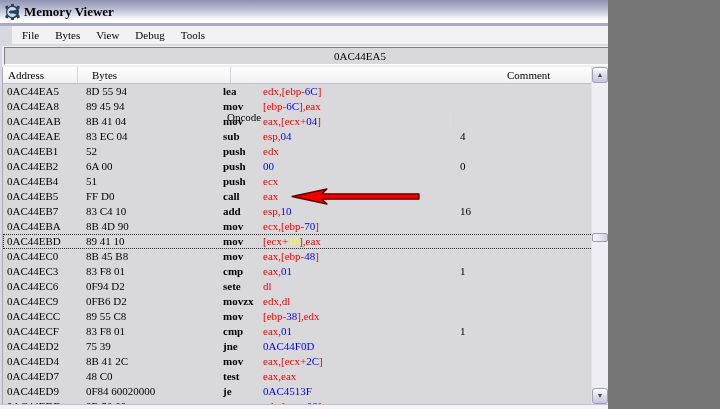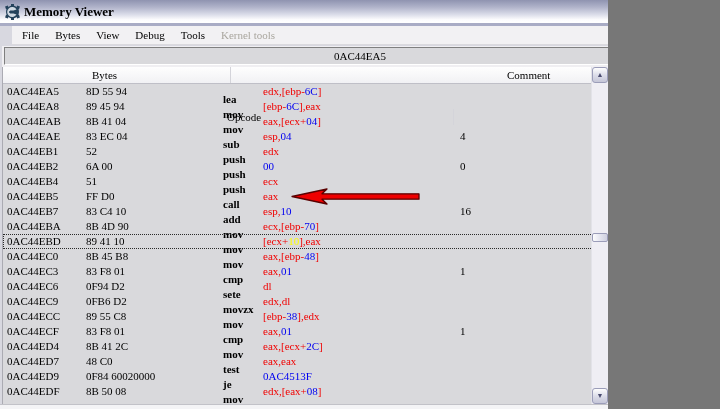--- a/index.html
+++ b/index.html
@@ -61,21 +61,21 @@
   .hcell{
     position:absolute;top:0;height:16px;font-size:11px;color:#000;
     padding:2px 0 0 5px;border-right:1px solid #D4D4DA;box-sizing:border-box;
     overflow:hidden;white-space:nowrap;
   }
   .rows{position:absolute;top:17px;left:0;width:100%;height:320px;overflow:hidden;}
   .drow{position:relative;height:15px;font-size:11px;line-height:15px;white-space:nowrap;color:#000;}
   .drow.selected{outline:1px dotted #2A2A2A;outline-offset:-1px;text-align:right;}
   .c-addr{position:absolute;left:4px;}
   .c-bytes{position:absolute;left:83px;}
-  .c-mn{position:absolute;left:220px;font-weight:bold;margin-top:8px;}
+  .c-mn{position:absolute;left:220px;font-weight:bold;}
   .c-ops{position:absolute;left:260px;}
   .c-comment{position:absolute;left:457px;}
   .seg-r{color:#F00000;}
   .seg-b{color:#0000F0;}
   .seg-y{color:#FFFF00;}
   .call-arrow{position:absolute;left:288px;top:-1px;width:132px;height:17px;}
   
   .scrollbar{
     position:absolute;top:67px;right:0;width:17px;height:337px;
     background:#EFEEF4;border-left:1px solid #E2E2E8;box-sizing:border-box;
@@ -129,29 +129,29 @@
         </div>
     </div>
   </div>
 
   <div class="menubar">
       <span class="menu-item">File</span>
       <span class="menu-item">Bytes</span>
       <span class="menu-item">View</span>
       <span class="menu-item">Debug</span>
       <span class="menu-item">Tools</span>
-      <span class="menu-item disabled">Kernel tools</span>
     </div>
 
   <div class="address-panel">
     <div class="address-field">0AC44EA5</div>
   </div>
 
   <div class="list">
     <div class="hdr">
+        <div class="hcell" style="left: 0px; width: 75px;">Address</div>
         <div class="hcell" style="left: 75px; width: 144px; margin-left: 9px;">Bytes</div>
         <div class="hcell" style="left: 219px; width: 232px; margin-top: 42px;">Opcode</div>
         <div class="hcell" style="left: 451px; width: 215px; margin-left: 48px;">Comment</div>
         <div class="hcell" style="left: 666px; width: 33px;"></div>
       </div>
     <div class="rows">
         <div class="drow">
           <span class="c-addr">0AC44EA5</span>
           <span class="c-bytes">8D 55 94</span>
           <span class="c-mn">lea</span>
@@ -255,20 +255,26 @@
           <span class="c-ops"><span class="seg-r">[ebp-</span><span class="seg-b">38</span><span class="seg-r">],edx</span></span>
         </div>
         <div class="drow">
           <span class="c-addr">0AC44ECF</span>
           <span class="c-bytes">83 F8 01</span>
           <span class="c-mn">cmp</span>
           <span class="c-ops"><span class="seg-r">eax,</span><span class="seg-b">01</span></span>
           <span class="c-comment">1</span>
         </div>
         <div class="drow">
+          <span class="c-addr">0AC44ED2</span>
+          <span class="c-bytes">75 39</span>
+          <span class="c-mn">jne</span>
+          <span class="c-ops"><span class="seg-b">0AC44F0D</span></span>
+        </div>
+        <div class="drow">
           <span class="c-addr">0AC44ED4</span>
           <span class="c-bytes">8B 41 2C</span>
           <span class="c-mn">mov</span>
           <span class="c-ops"><span class="seg-r">eax,[ecx+</span><span class="seg-b">2C</span><span class="seg-r">]</span></span>
         </div>
         <div class="drow">
           <span class="c-addr">0AC44ED7</span>
           <span class="c-bytes">48 C0</span>
           <span class="c-mn">test</span>
           <span class="c-ops"><span class="seg-r">eax,eax</span></span>

